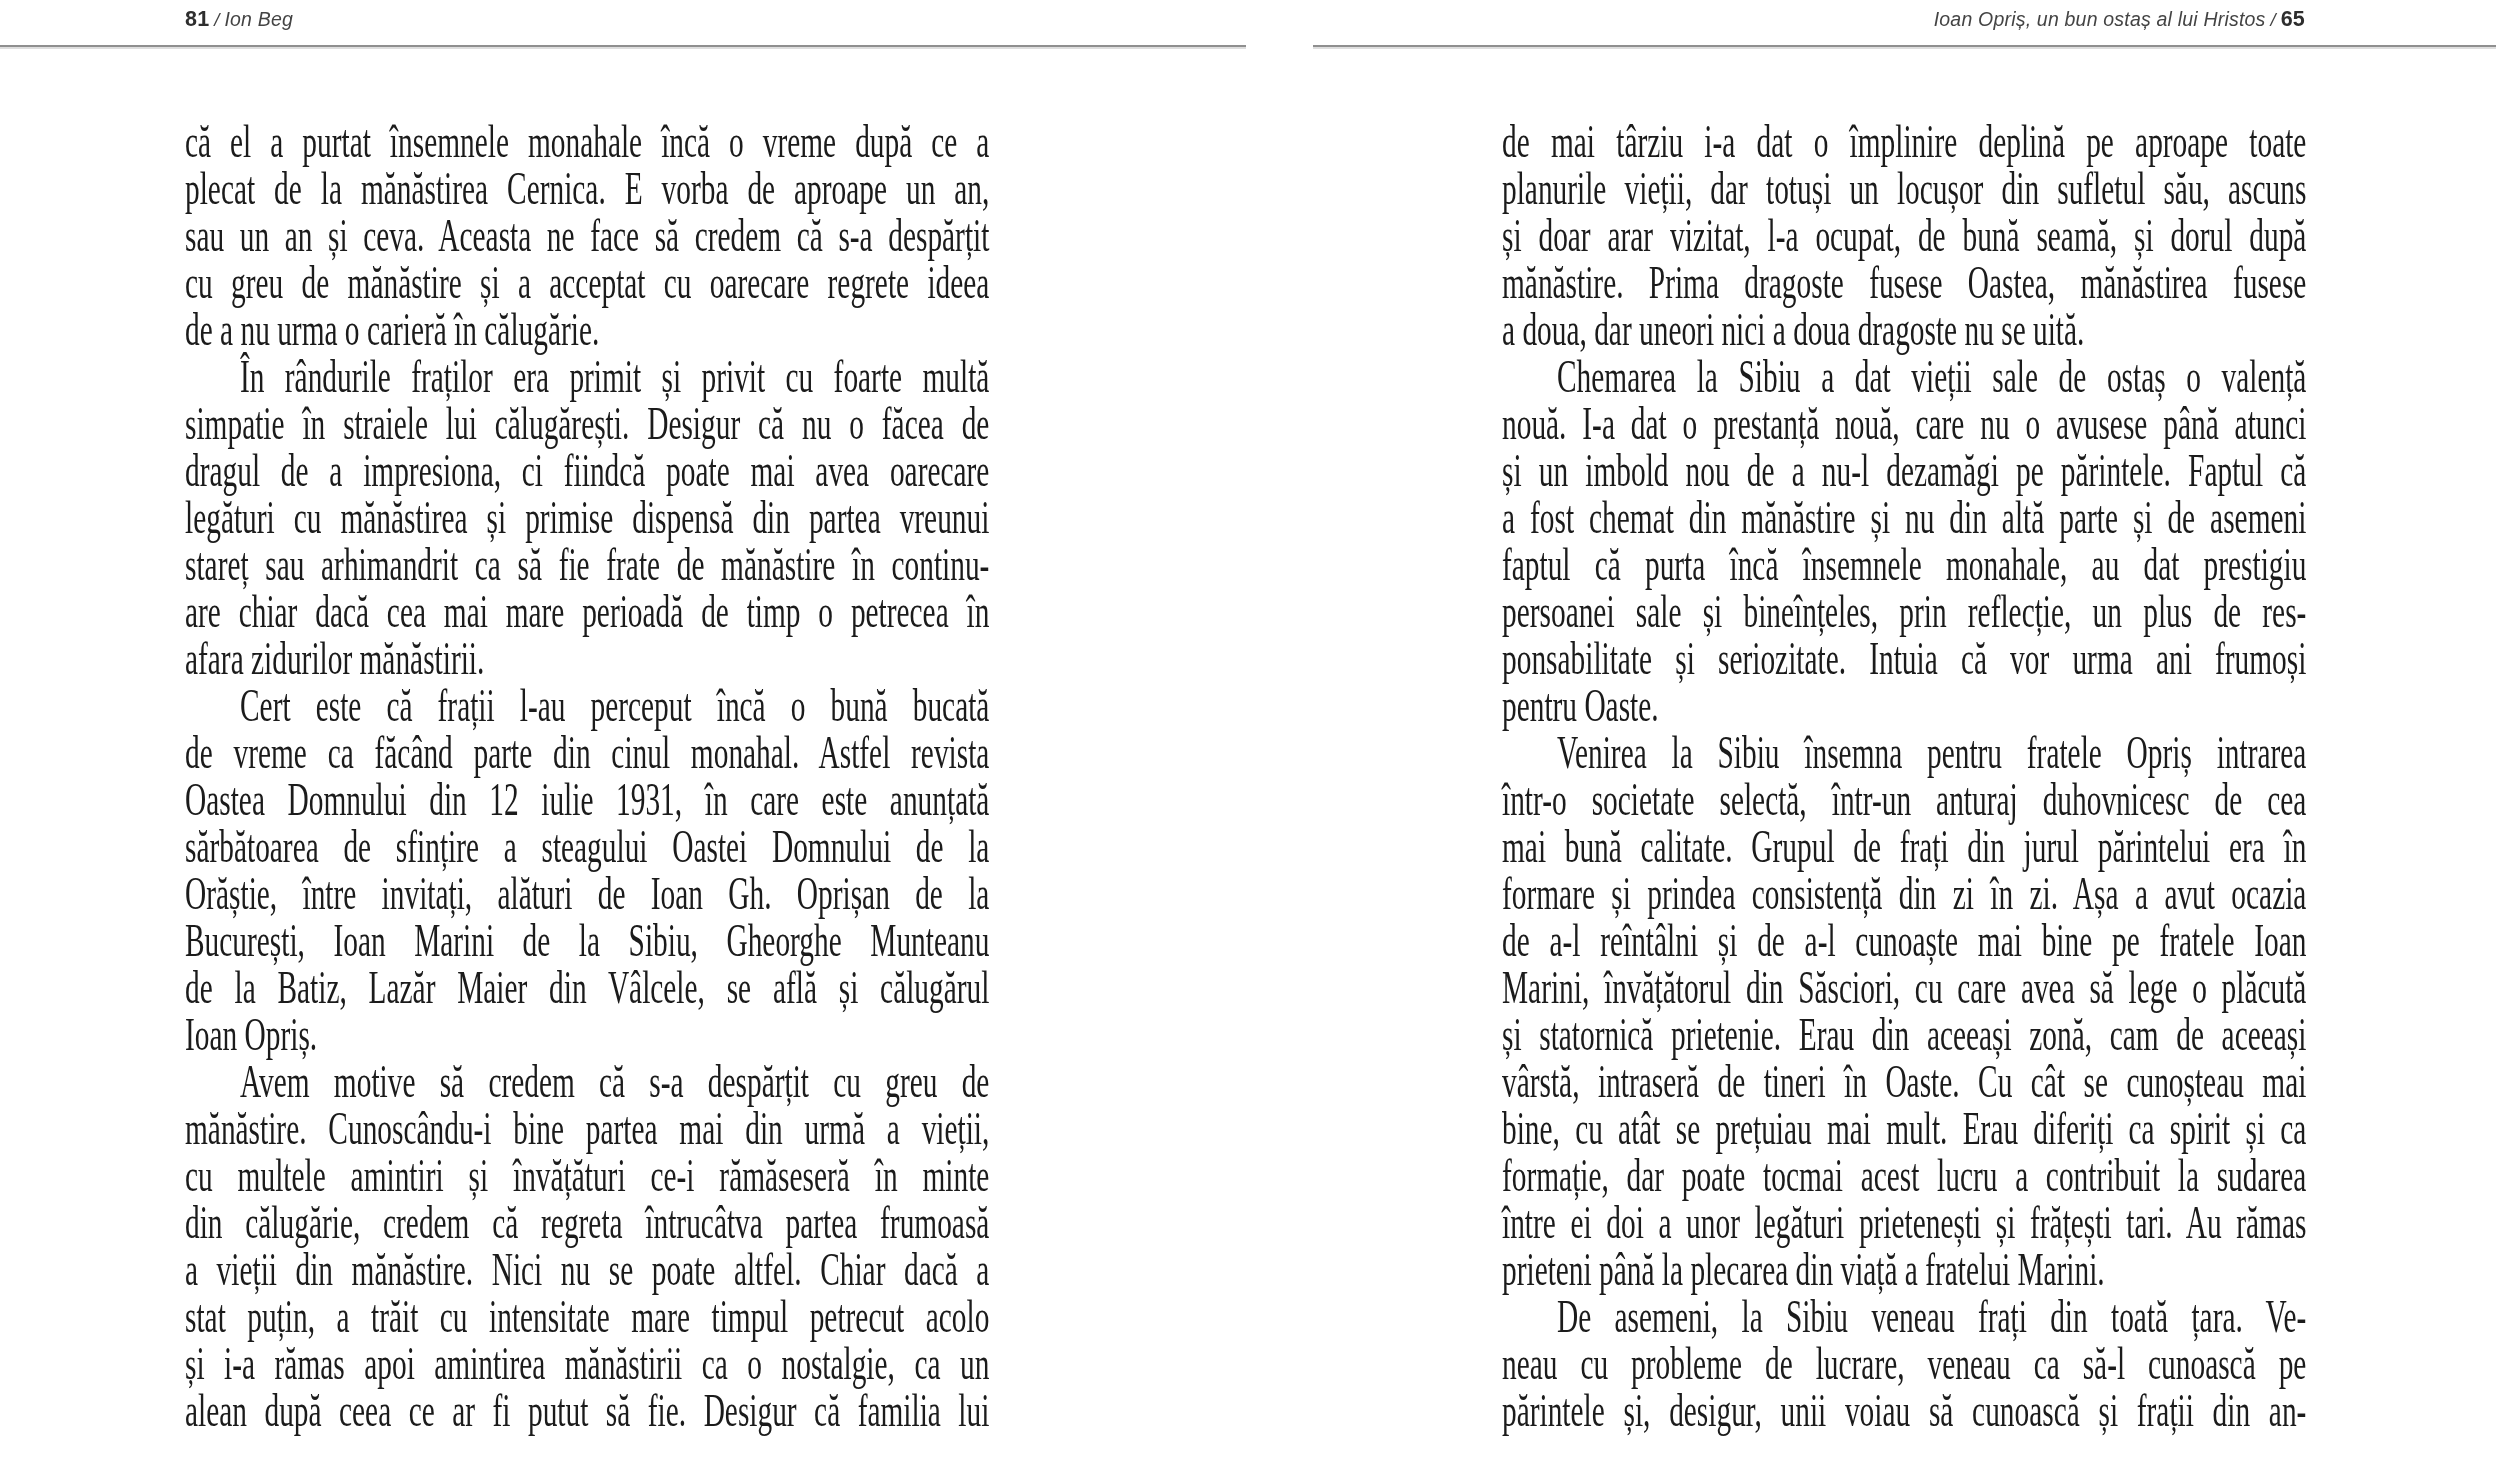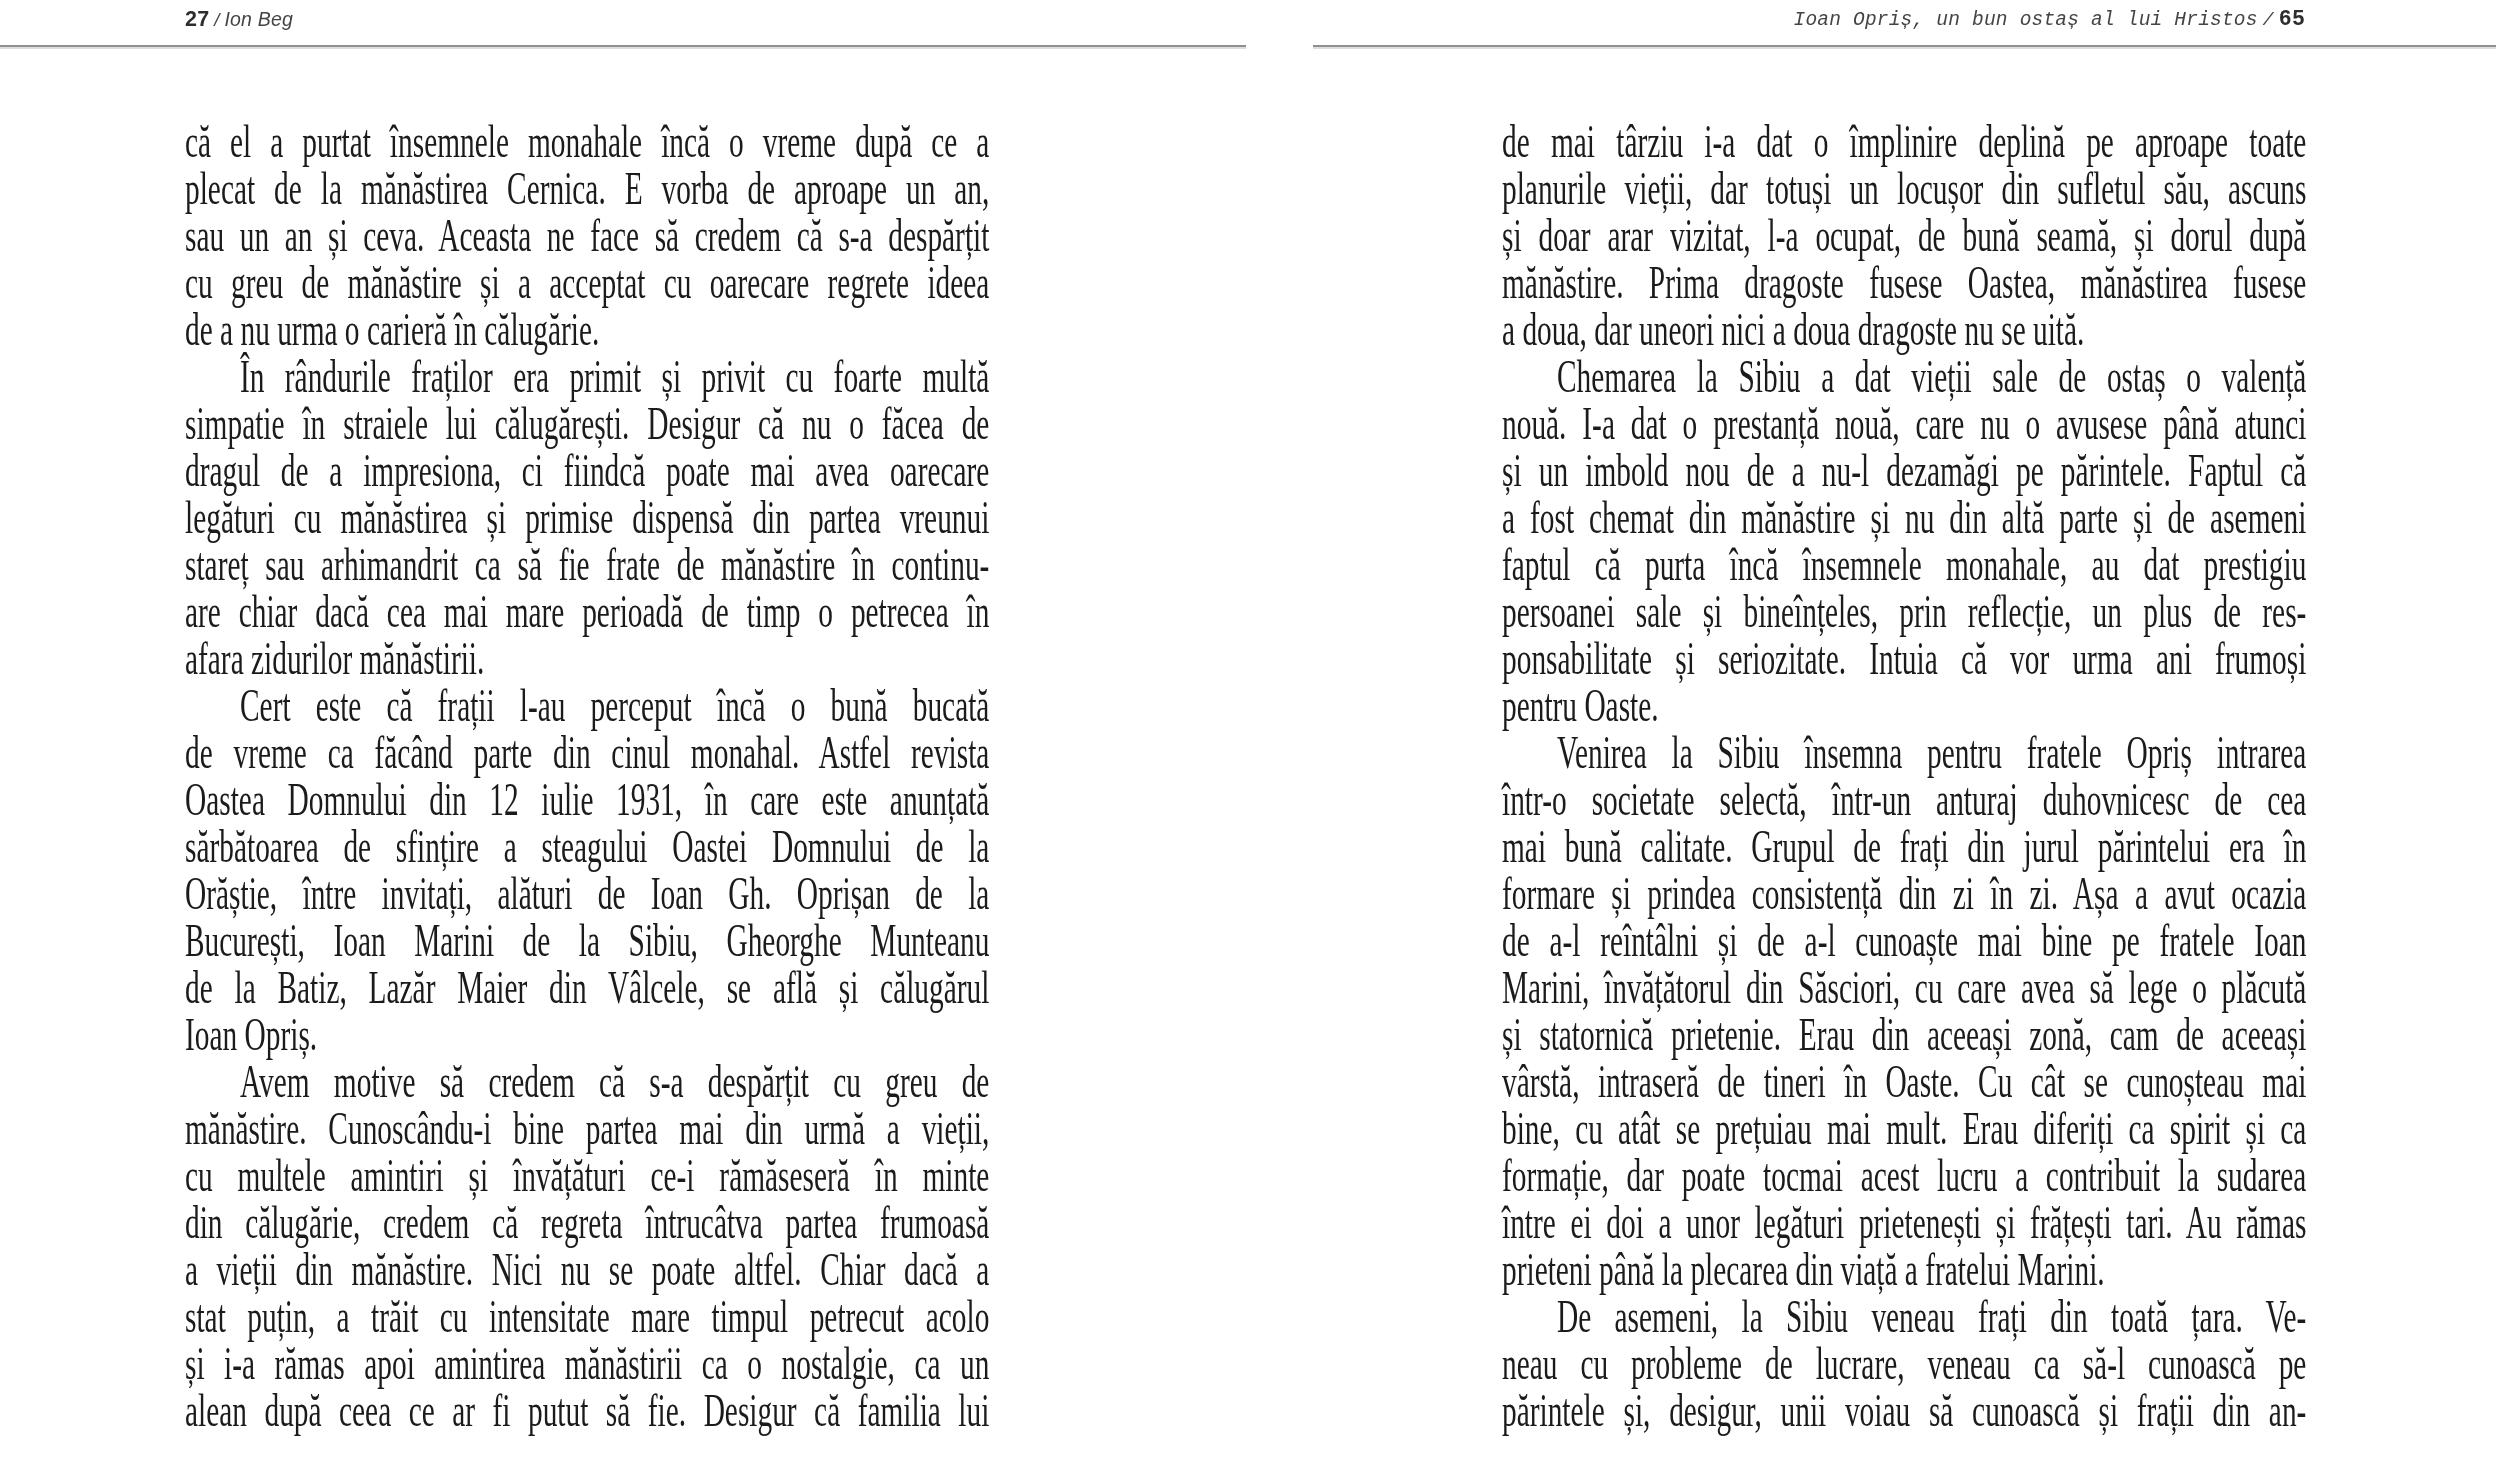--- a/index.html
+++ b/index.html
@@ -17,21 +17,21 @@
   .running-head {
     position: absolute;
     top: 6.8px;
     font-family: "Liberation Sans", sans-serif;
     font-size: 19.5px;
     color: #3e3e3e;
     white-space: nowrap;
     letter-spacing: 0.2px;
   }
   .head-left  { left: 185px; }
-  .head-right { right: 192px; text-align: center; font-family: Liberation Mono, monospace; }
+  .head-right { right: 192px; text-align: center; }
   .pgnum {
     font-weight: bold;
     font-style: normal;
     font-size: 21.5px;
     color: #2e2e2e;
   }
   .rtitle, .slash {
     font-style: italic;
     color: #444444;
   }
@@ -70,21 +70,21 @@
   }
   .tline.end    { text-align-last: left; }  
   .tline.indent { text-indent: 88px; }      
 </style>
 </head>
 <body>
 
 <div>
 
   <div class="running-head head-left">
-    <span class="pgnum">27</span><span class="slash">/</span><span class="rtitle">Ion Beg</span>
+    <span class="pgnum">81</span><span class="slash">/</span><span class="rtitle">Ion Beg</span>
   </div>
 
   <div class="head-rule rule-left"></div>
 
   <div class="text-column col-left">
       <div class="tline">că el a purtat însemnele monahale încă o vreme după ce a</div>
       <div class="tline">plecat de la mănăstirea Cernica. E vorba de aproape un an,</div>
       <div class="tline">sau un an și ceva. Aceasta ne face să credem că s-a despărțit</div>
       <div class="tline">cu greu de mănăstire și a acceptat cu oarecare regrete ideea</div>
       <div class="tline end">de a nu urma o carieră în călugărie.</div>

